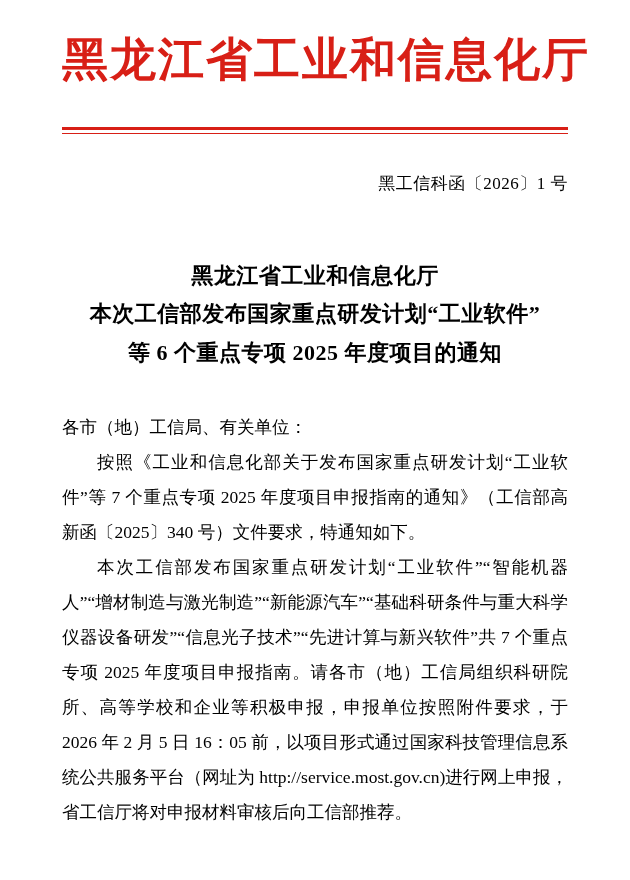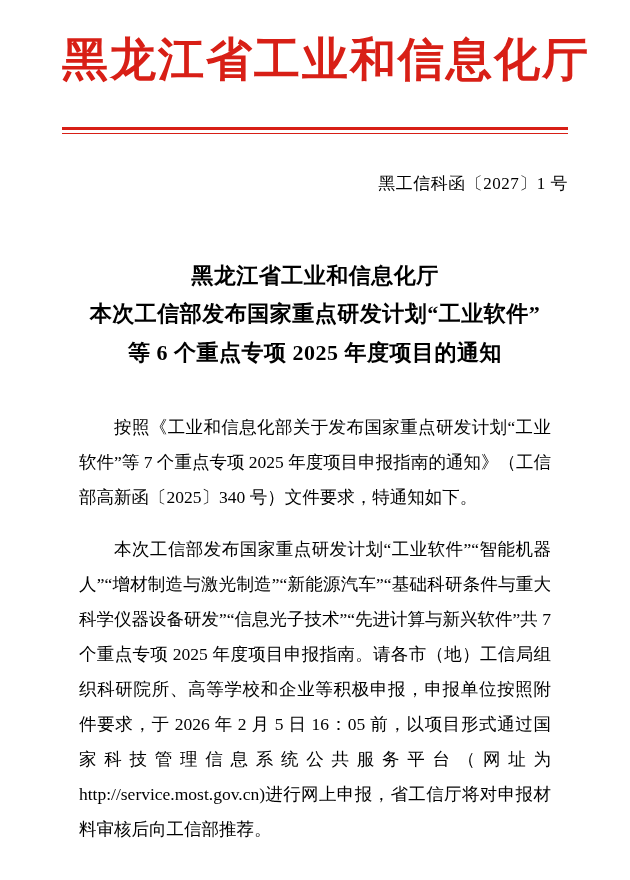--- a/index.html
+++ b/index.html
@@ -65,42 +65,43 @@
     margin-top: 38px;
     font-size: 17.5px;
     line-height: 2.0;
     text-align: justify;
     text-justify: inter-ideograph;
   }
   .salutation {
     margin: 0 0 0 0;
   }
   .para {
-    margin: 17px;
+    margin: 0;
     text-indent: 2em;
   }
 </style>
 </head>
 <body>
 
 <div class="page">
 
   <div class="letterhead">
     <div class="letterhead-title">黑龙江省工业和信息化厅</div>
   </div>
 
   <div class="rule-thick"></div>
   <div class="rule-thin"></div>
 
-  <div class="doc-number">黑工信科函〔2027〕1 号</div>
+  <div class="doc-number">黑工信科函〔2026〕1 号</div>
 
   <div class="title-block">
     <div class="title-line">黑龙江省工业和信息化厅</div>
     <div class="title-line">本次工信部发布国家重点研发计划“工业软件”</div>
     <div class="title-line">等 6 个重点专项 2025 年度项目的通知</div>
   </div>
 
   <div class="body-block">
+    <p class="salutation">各市（地）工信局、有关单位：</p>
     <p class="para">按照《工业和信息化部关于发布国家重点研发计划“工业软件”等 7 个重点专项 2025 年度项目申报指南的通知》（工信部高新函〔2025〕340 号）文件要求，特通知如下。</p>
     <p class="para">本次工信部发布国家重点研发计划“工业软件”“智能机器人”“增材制造与激光制造”“新能源汽车”“基础科研条件与重大科学仪器设备研发”“信息光子技术”“先进计算与新兴软件”共 7 个重点专项 2025 年度项目申报指南。请各市（地）工信局组织科研院所、高等学校和企业等积极申报，申报单位按照附件要求，于 2026 年 2 月 5 日 16：05 前，以项目形式通过国家科技管理信息系统公共服务平台（网址为 http://service.most.gov.cn)进行网上申报，省工信厅将对申报材料审核后向工信部推荐。</p>
   </div>
 
 </div>
 
 </body></html>

